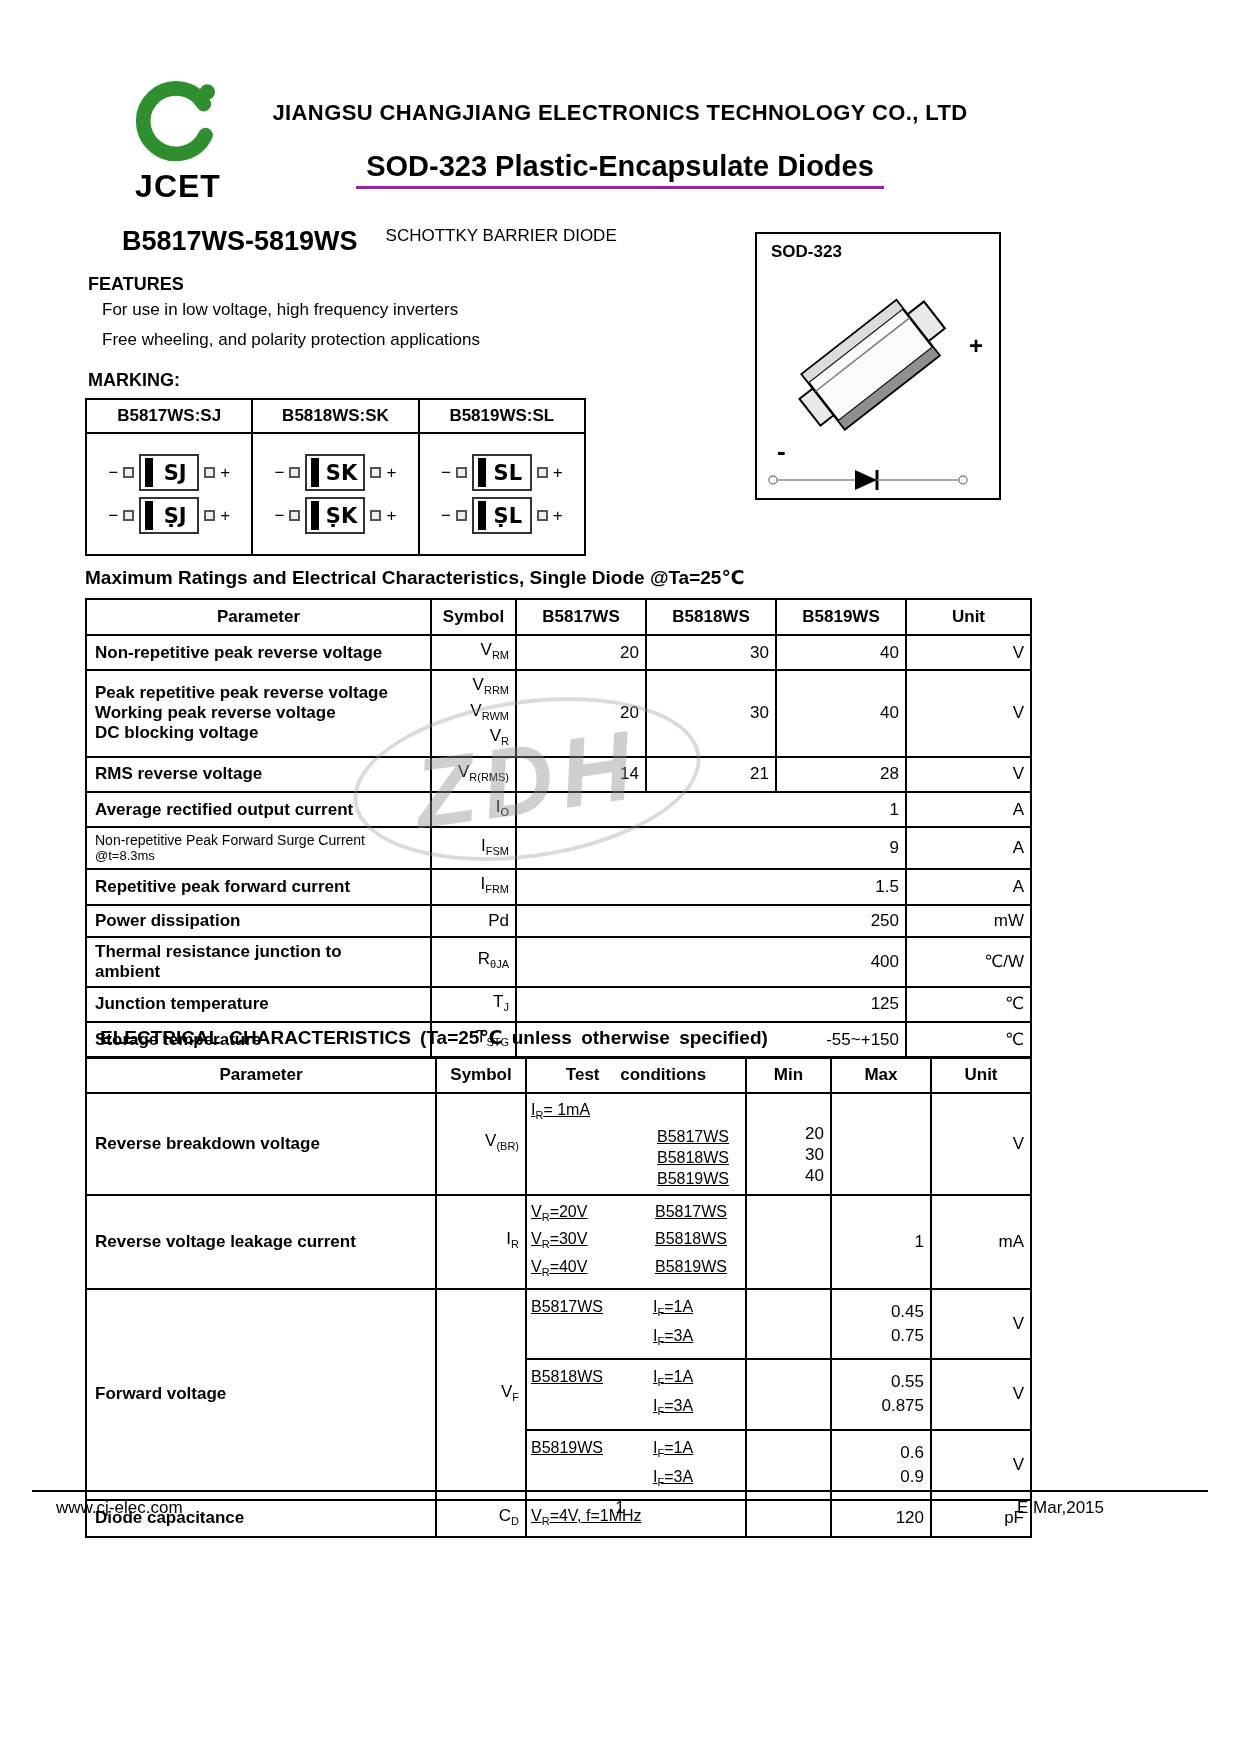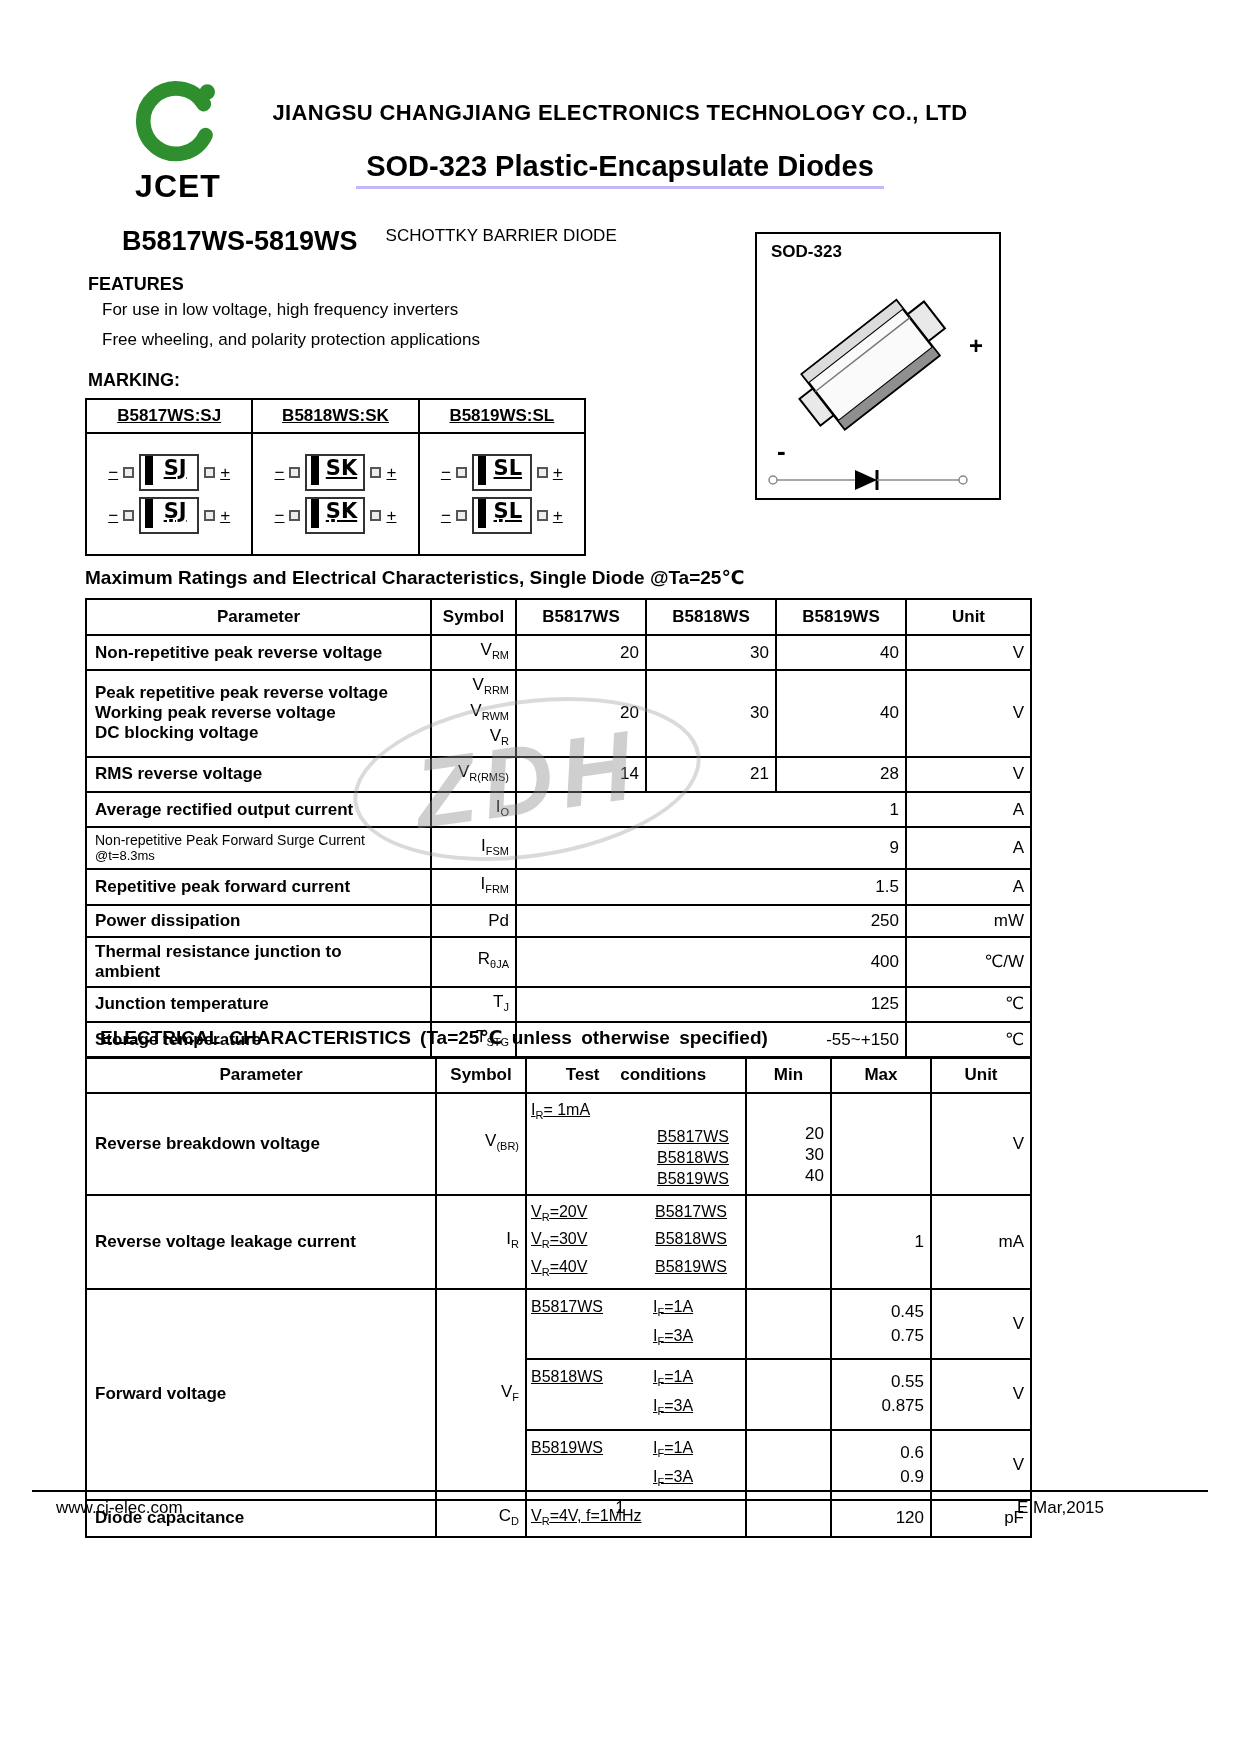--- a/index.html
+++ b/index.html
@@ -7,40 +7,40 @@
   .page{position:relative;width:1240px;height:1754px;background:#fff;color:#000;
         font-family:"Liberation Sans","DejaVu Sans",sans-serif;overflow:hidden;}
 
   
   .logo{position:absolute;left:126px;top:80px;width:104px;text-align:center;}
   .logo svg{display:block;margin:0 auto;}
   .logo-text{font-size:32px;font-weight:bold;letter-spacing:1px;margin-top:2px;}
   .company{position:absolute;left:150px;top:100px;width:940px;text-align:center;
            font-size:22px;font-weight:bold;letter-spacing:.4px;}
   .title-wrap{position:absolute;left:150px;top:150px;width:940px;text-align:center;}
-  .doc-title{display:inline-block;font-size:29px;font-weight:bold;border-bottom:3px solid #c4b5fd;padding:0 10px 3px;}
+  .doc-title{display:inline-block;font-size:29px;font-weight:bold;border-bottom:3px solid #a21caf;padding:0 10px 3px;}
 
   .part-line{position:absolute;left:122px;top:226px;display:flex;align-items:flex-start;gap:28px;}
   .part-no{font-size:27px;font-weight:bold;}
   .part-type{font-size:17px;}
 
   .features{position:absolute;left:88px;top:274px;width:560px;}
   .sec-head{font-size:18px;font-weight:bold;}
   .feat-item{font-size:17px;line-height:30px;margin-left:14px;}
 
   .marking-head{position:absolute;left:88px;top:370px;}
 
-  .marking-table{border-collapse:collapse;table-layout:fixed;position:absolute;left:85px;top:398px;width:501px;text-decoration:underline;}
+  .marking-table{border-collapse:collapse;table-layout:fixed;position:absolute;left:85px;top:398px;width:501px;}
   .marking-table th,.marking-table td{border:2px solid #000;}
   .marking-table th{font-size:17px;font-weight:bold;height:34px;text-align:center;}
   .marking-table td{height:122px;vertical-align:middle;}
   .mark-diagram{display:flex;align-items:center;justify-content:center;gap:5px;margin:6px 0;}
   .msign{font-size:17px;}
   .term{width:11px;height:11px;border:2px solid #555;background:#eee;display:inline-block;}
-  .mpkg{position:relative;width:60px;height:37px;border:2px solid #333;display:inline-flex;background:#fff;}
+  .mpkg{position:relative;width:60px;height:37px;border:2px solid #333;display:inline-flex;align-items:center;background:#fff;}
   .mbar{width:8px;height:29px;background:#000;margin-left:4px;}
   .mcode{flex:1;text-align:center;font-size:21px;font-weight:bold;font-family:"DejaVu Sans",sans-serif;}
 
   
   .pkg-box{position:absolute;left:755px;top:232px;width:246px;height:268px;border:2px solid #000;background:#fff;}
   .pkg-label{font-size:17px;font-weight:bold;padding:8px 0 0 14px;}
 
   .notes{position:absolute;left:598px;top:496px;width:424px;font-size:16px;line-height:27px;word-spacing:2px;}
   .n-indent{padding-left:102px;}
 

